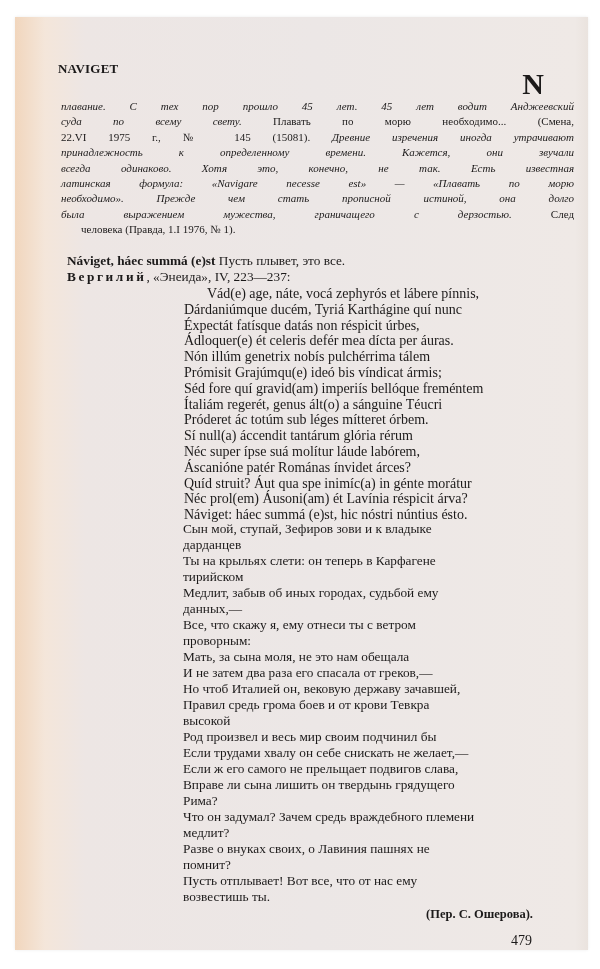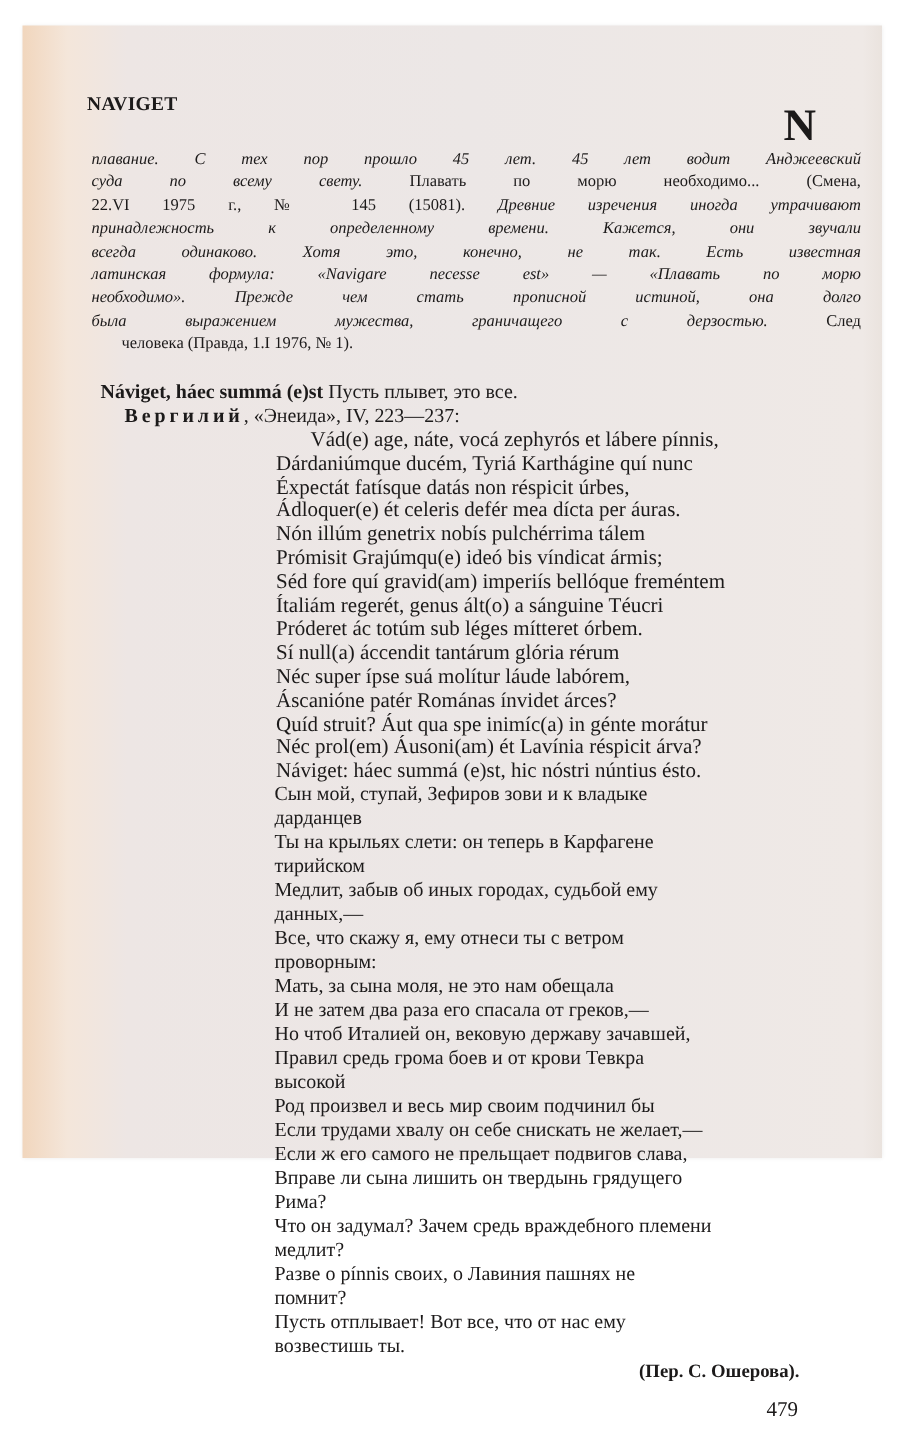--- a/index.html
+++ b/index.html
@@ -1,21 +1,21 @@
 <!DOCTYPE html>
 <html><head>
 <meta charset="utf-8">
 <style>
   html, body { margin: 0; padding: 0; }
   body {
     width: 600px; height: 969px; background: #ffffff; position: relative; overflow: hidden;
     font-family: "Liberation Serif", "DejaVu Serif", serif; color: #1c1a1a;
   }
   .page {
-    position: absolute; left: 15px; top: 17px; width: 573px; height: 755px;
+    position: absolute; left: 15px; top: 17px; width: 573px; height: 933px;
     background: linear-gradient(90deg, #f1d6bd 0px, #f4e6da 30px, #ede6e4 70px, #ece7e6 300px, #efe9e6 560px, #eae3de 573px);
     box-shadow: 0 0 3px rgba(0,0,0,0.08);
   }
   .header-left {
     position: absolute; left: 43px; top: 44px; font-size: 13px; font-weight: bold; letter-spacing: 0.2px;
   }
   .header-right {
     position: absolute; right: 44px; top: 52px; font-size: 30px; font-weight: bold; line-height: 1;
   }
   .para {
@@ -23,21 +23,21 @@
   }
   .p1 { top: 82px; }
   .p1 .it { font-style: italic; }
   .line { display: block; white-space: nowrap; text-align-last: justify; }
   .line.last { text-align-last: left; margin-left: 20px; }
   .quote-head {
     position: absolute; left: 52px; top: 236px; font-size: 13.3px; line-height: 15.6px; white-space: nowrap;
   }
   .quote-head b { font-weight: bold; }
   .author {
-    position: absolute; left: 52px; top: 252px; font-size: 13.3px; line-height: 15.6px; white-space: nowrap; margin-left: 16px;
+    position: absolute; left: 52px; top: 252px; font-size: 13.3px; line-height: 15.6px; white-space: nowrap;
   }
   .spaced { letter-spacing: 2.6px; font-weight: bold; }
   .latin {
     position: absolute; left: 169px; top: 269px; font-size: 14px; line-height: 15.8px; white-space: nowrap;
   }
   .latin .first { padding-left: 23px; }
   .latin div { height: 15.8px; }
   .russian {
     position: absolute; left: 168px; top: 504px; width: 264px; font-size: 13.3px; line-height: 16px;
   }
@@ -109,21 +109,21 @@
       <div class="row">Но чтоб Италией он, вековую державу зачавшей,</div>
       <div class="row">Правил средь грома боев и от крови Тевкра</div>
       <div class="cont">высокой</div>
       <div class="row">Род произвел и весь мир своим подчинил бы</div>
       <div class="row">Если трудами хвалу он себе снискать не желает,—</div>
       <div class="row">Если ж его самого не прельщает подвигов слава,</div>
       <div class="row">Вправе ли сына лишить он твердынь грядущего</div>
       <div class="cont">Рима?</div>
       <div class="row">Что он задумал? Зачем средь враждебного племени</div>
       <div class="cont">медлит?</div>
-      <div class="row">Разве о pínnis своих, о Лавиния пашнях не</div>
+      <div class="row">Разве о внуках своих, о Лавиния пашнях не</div>
       <div class="cont">помнит?</div>
       <div class="row">Пусть отплывает! Вот все, что от нас ему</div>
       <div class="cont">возвестишь ты.</div>
     </div>
 
   <div class="translator">(Пер. С. Ошерова).</div>
   <div class="page-num">479</div>
 </div>
 
 </body></html>

